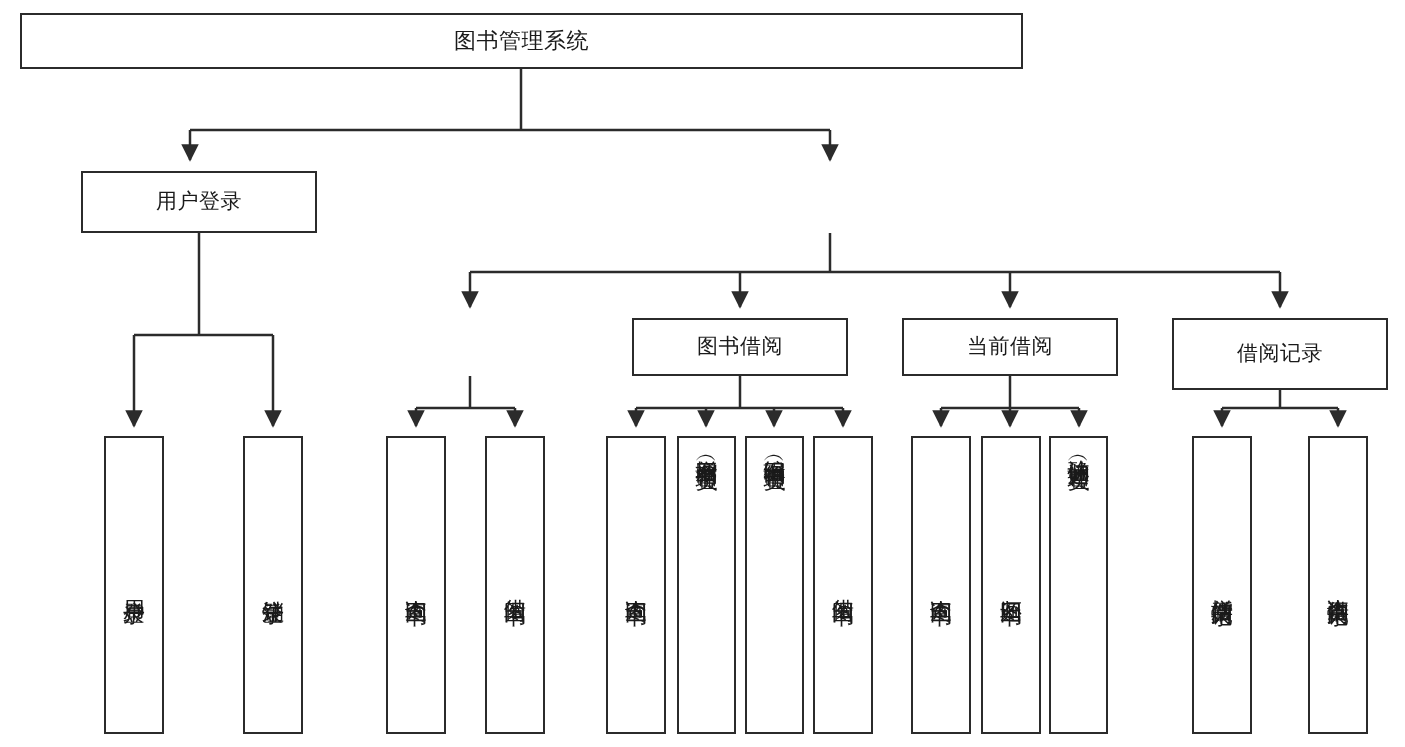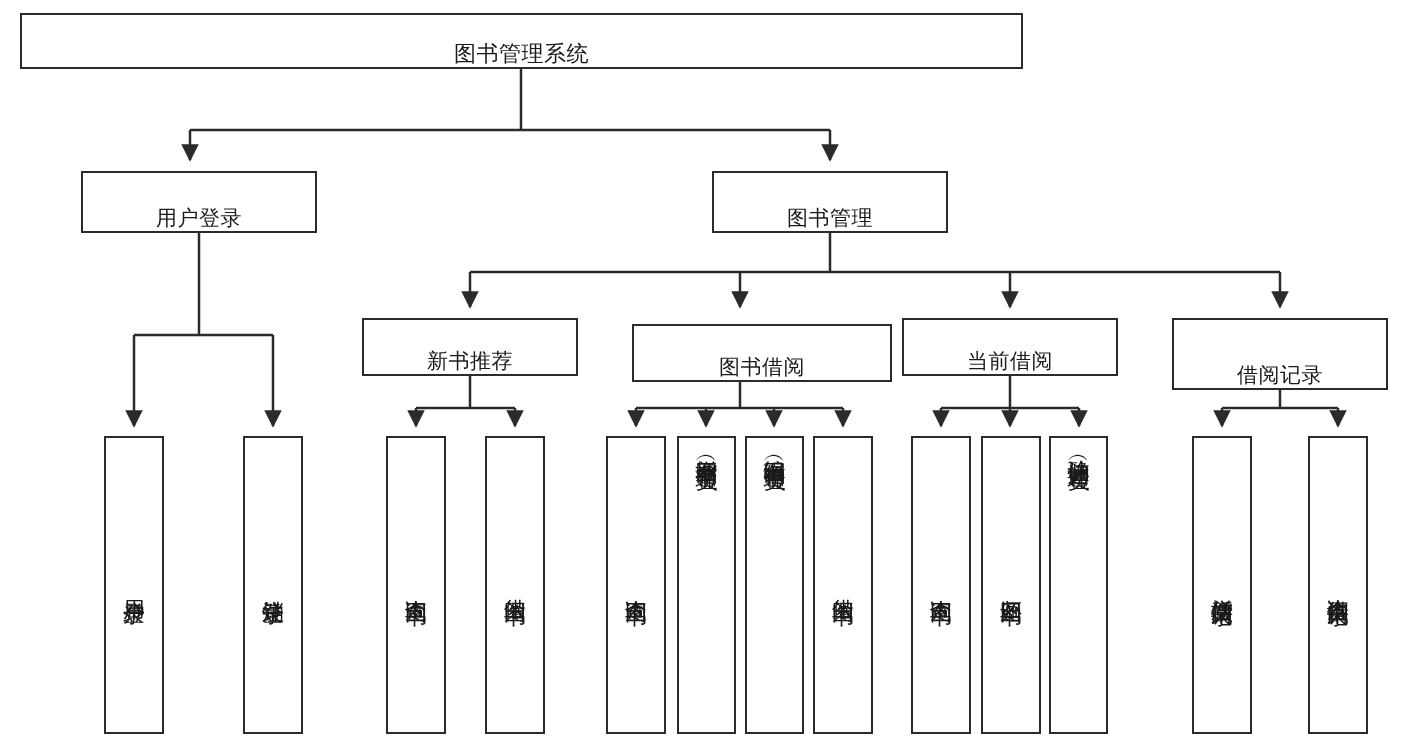--- a/index.html
+++ b/index.html
@@ -24,21 +24,21 @@
     width: 1405px;
     height: 747px;
     pointer-events: none;
   }
   .node {
     position: absolute;
     box-sizing: border-box;
     border: 2.5px solid #2b2b2b;
     background: #ffffff;
     display: flex;
-    align-items: flex-end;
+    align-items: center;
     justify-content: center;
     color: #1a1a1a;
   }
   .node .label {
     display: block;
     text-align: center;
     line-height: 1.12;
     letter-spacing: 0.5px;
   }
   
@@ -129,28 +129,22 @@
     </g>
   </svg>
 
   <div class="node horiz root" style="left:20px; top:13px; width:1003px; height:56px;">
     <span class="label">图书管理系统</span>
   </div>
 
   <div class="node horiz" style="left:81px; top:171px; width:236px; height:62px;">
     <span class="label">用户登录</span>
   </div>
-  <div class="node horiz" style="left:712px; top:171px; width:236px; height:62px;">
-    <span class="label">图书管理</span>
-  </div>
 
-  <div class="node horiz" style="left:362px; top:318px; width:216px; height:58px;">
-    <span class="label">新书推荐</span>
-  </div>
-  <div class="node horiz" style="left:632px; top:318px; width:260px; height:58px;margin-top:6px;">
+  <div class="node horiz" style="left:632px; top:318px; width:216px; height:58px;">
     <span class="label">图书借阅</span>
   </div>
   <div class="node horiz" style="left:902px; top:318px; width:216px; height:58px;">
     <span class="label">当前借阅</span>
   </div>
   <div class="node horiz" style="left:1172px; top:318px; width:216px; height:72px;">
     <span class="label">借阅记录</span>
   </div>
 
   <div class="node vert center" style="left:104px; top:436px; width:60px; height:298px;">

